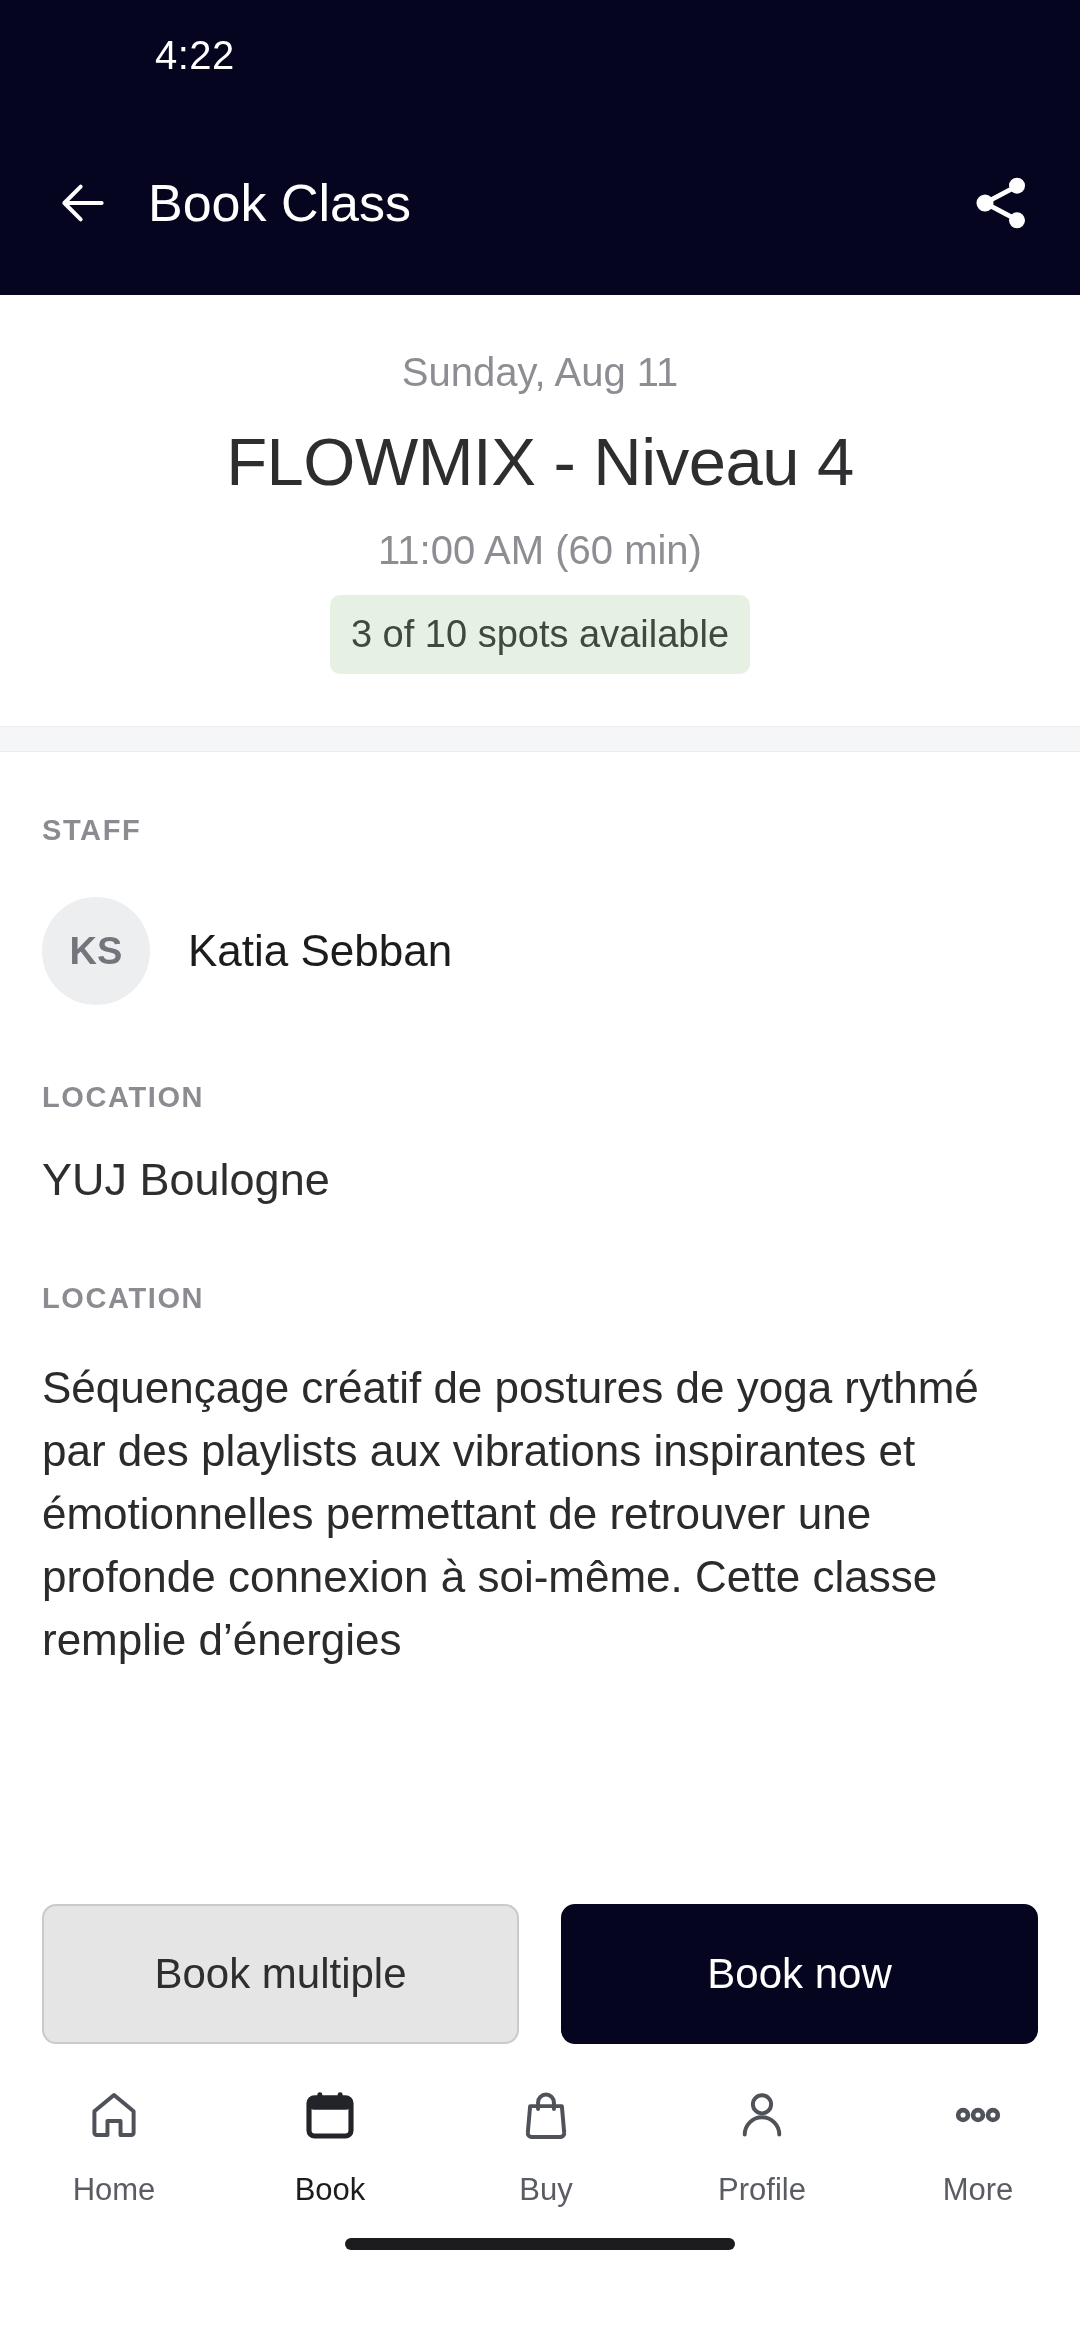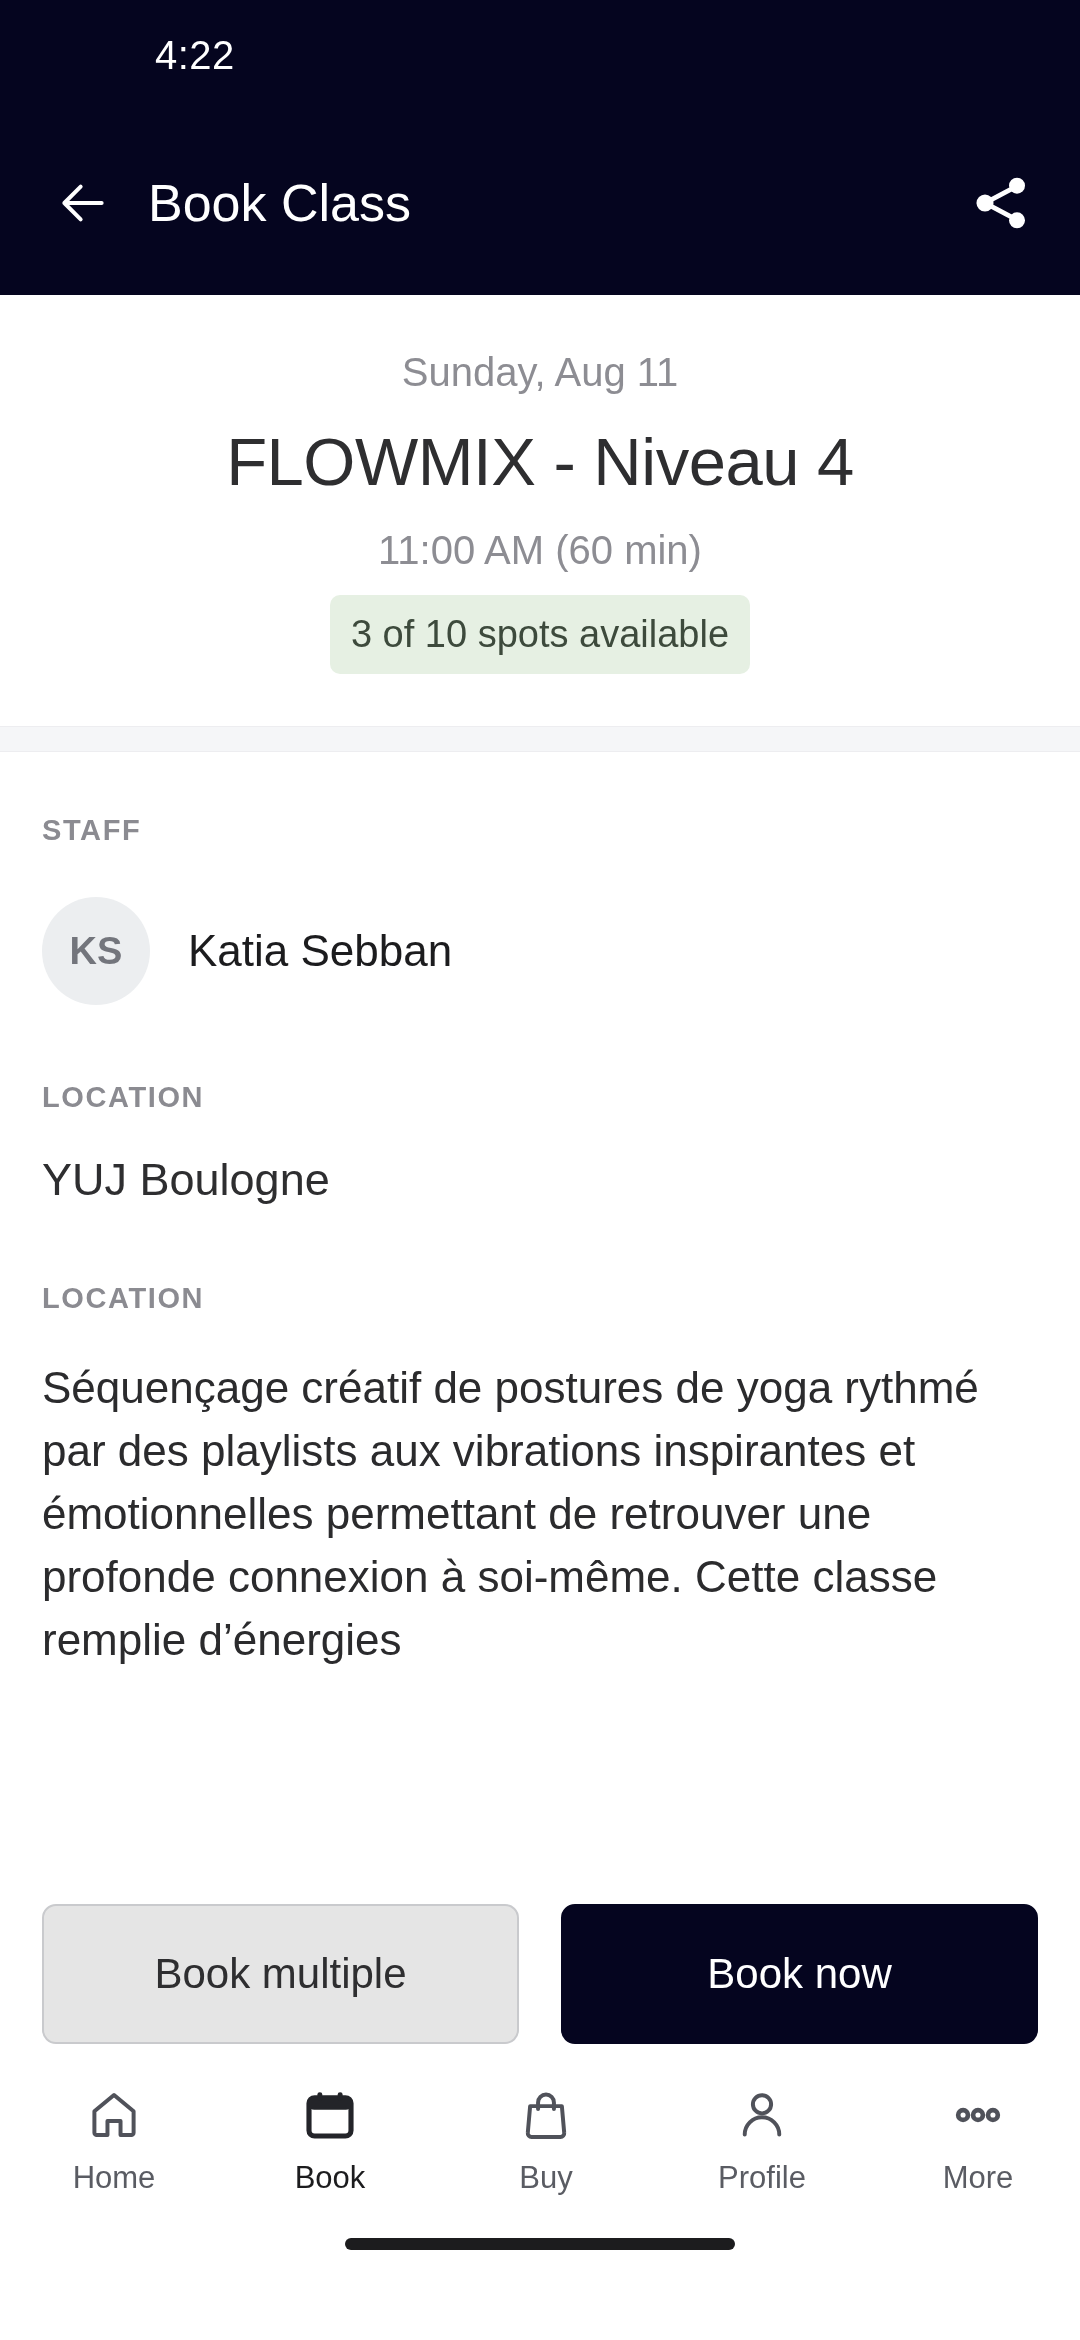--- a/index.html
+++ b/index.html
@@ -183,21 +183,21 @@
     background:#ffffff;
     display:flex;
     align-items:flex-start;
     padding-top:26px;
     z-index:6;
   }
   .nav-item {
     flex:1;
     display:flex; flex-direction:column;
     align-items:center;
-    gap:14px;
+    gap:26px;
     margin-left:12px;
   }
   .nav-icon {
     width:62px; height:62px;
     display:flex; align-items:center; justify-content:center;
   }
   .nav-label {
     font-size:31px;
     color:#5a5c63;
   }

